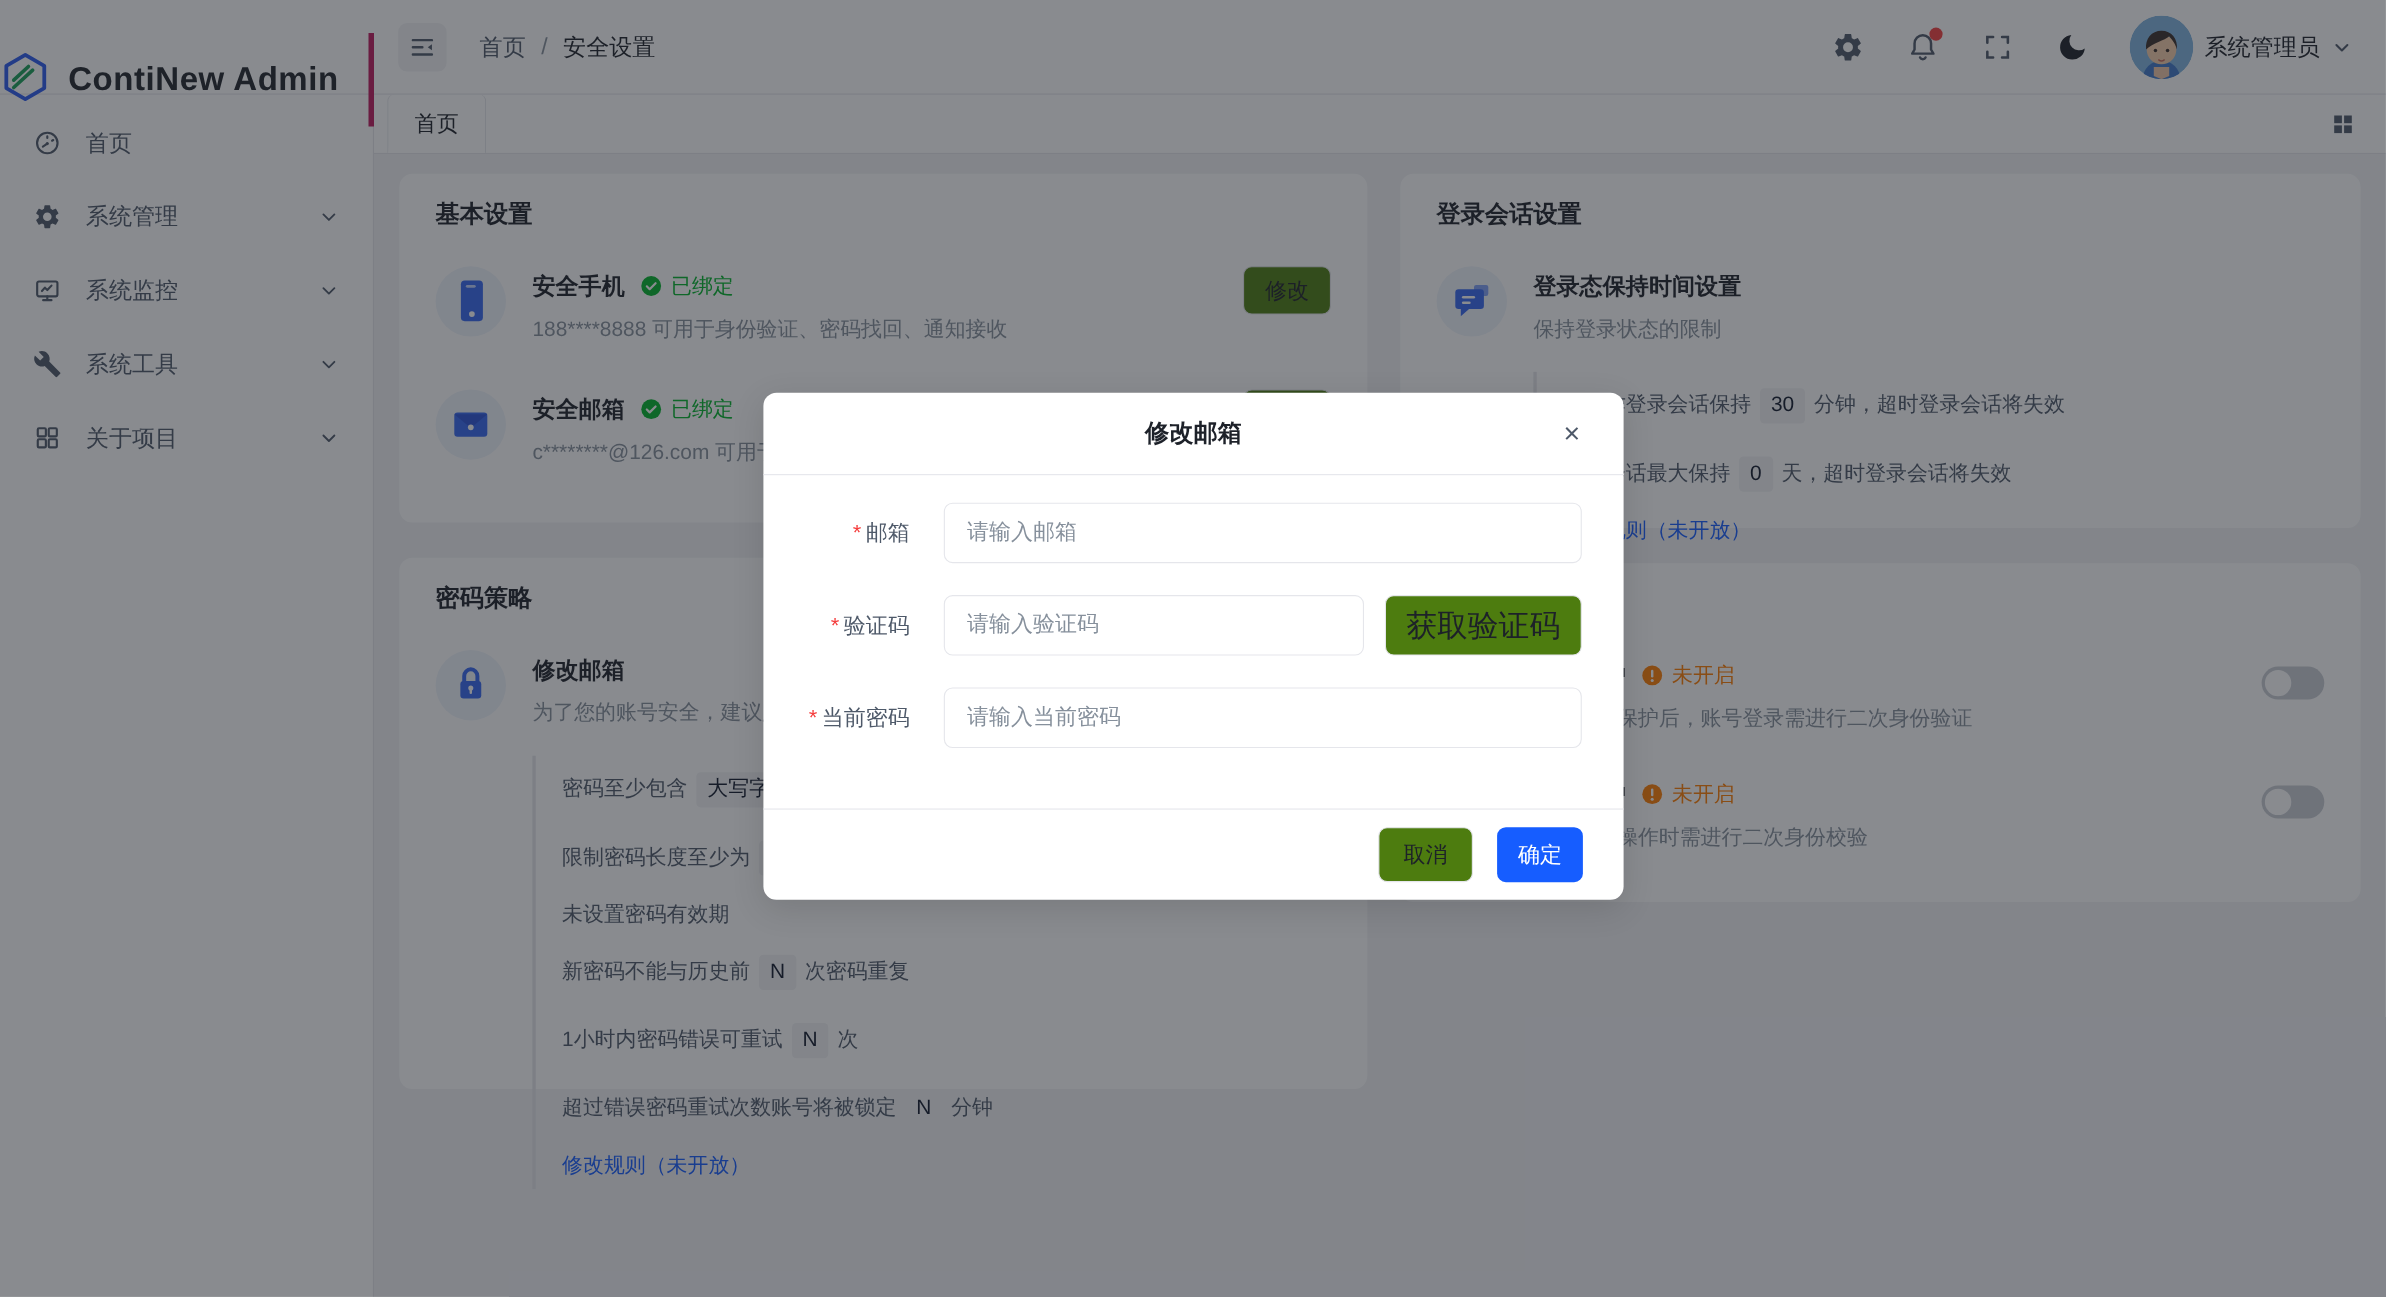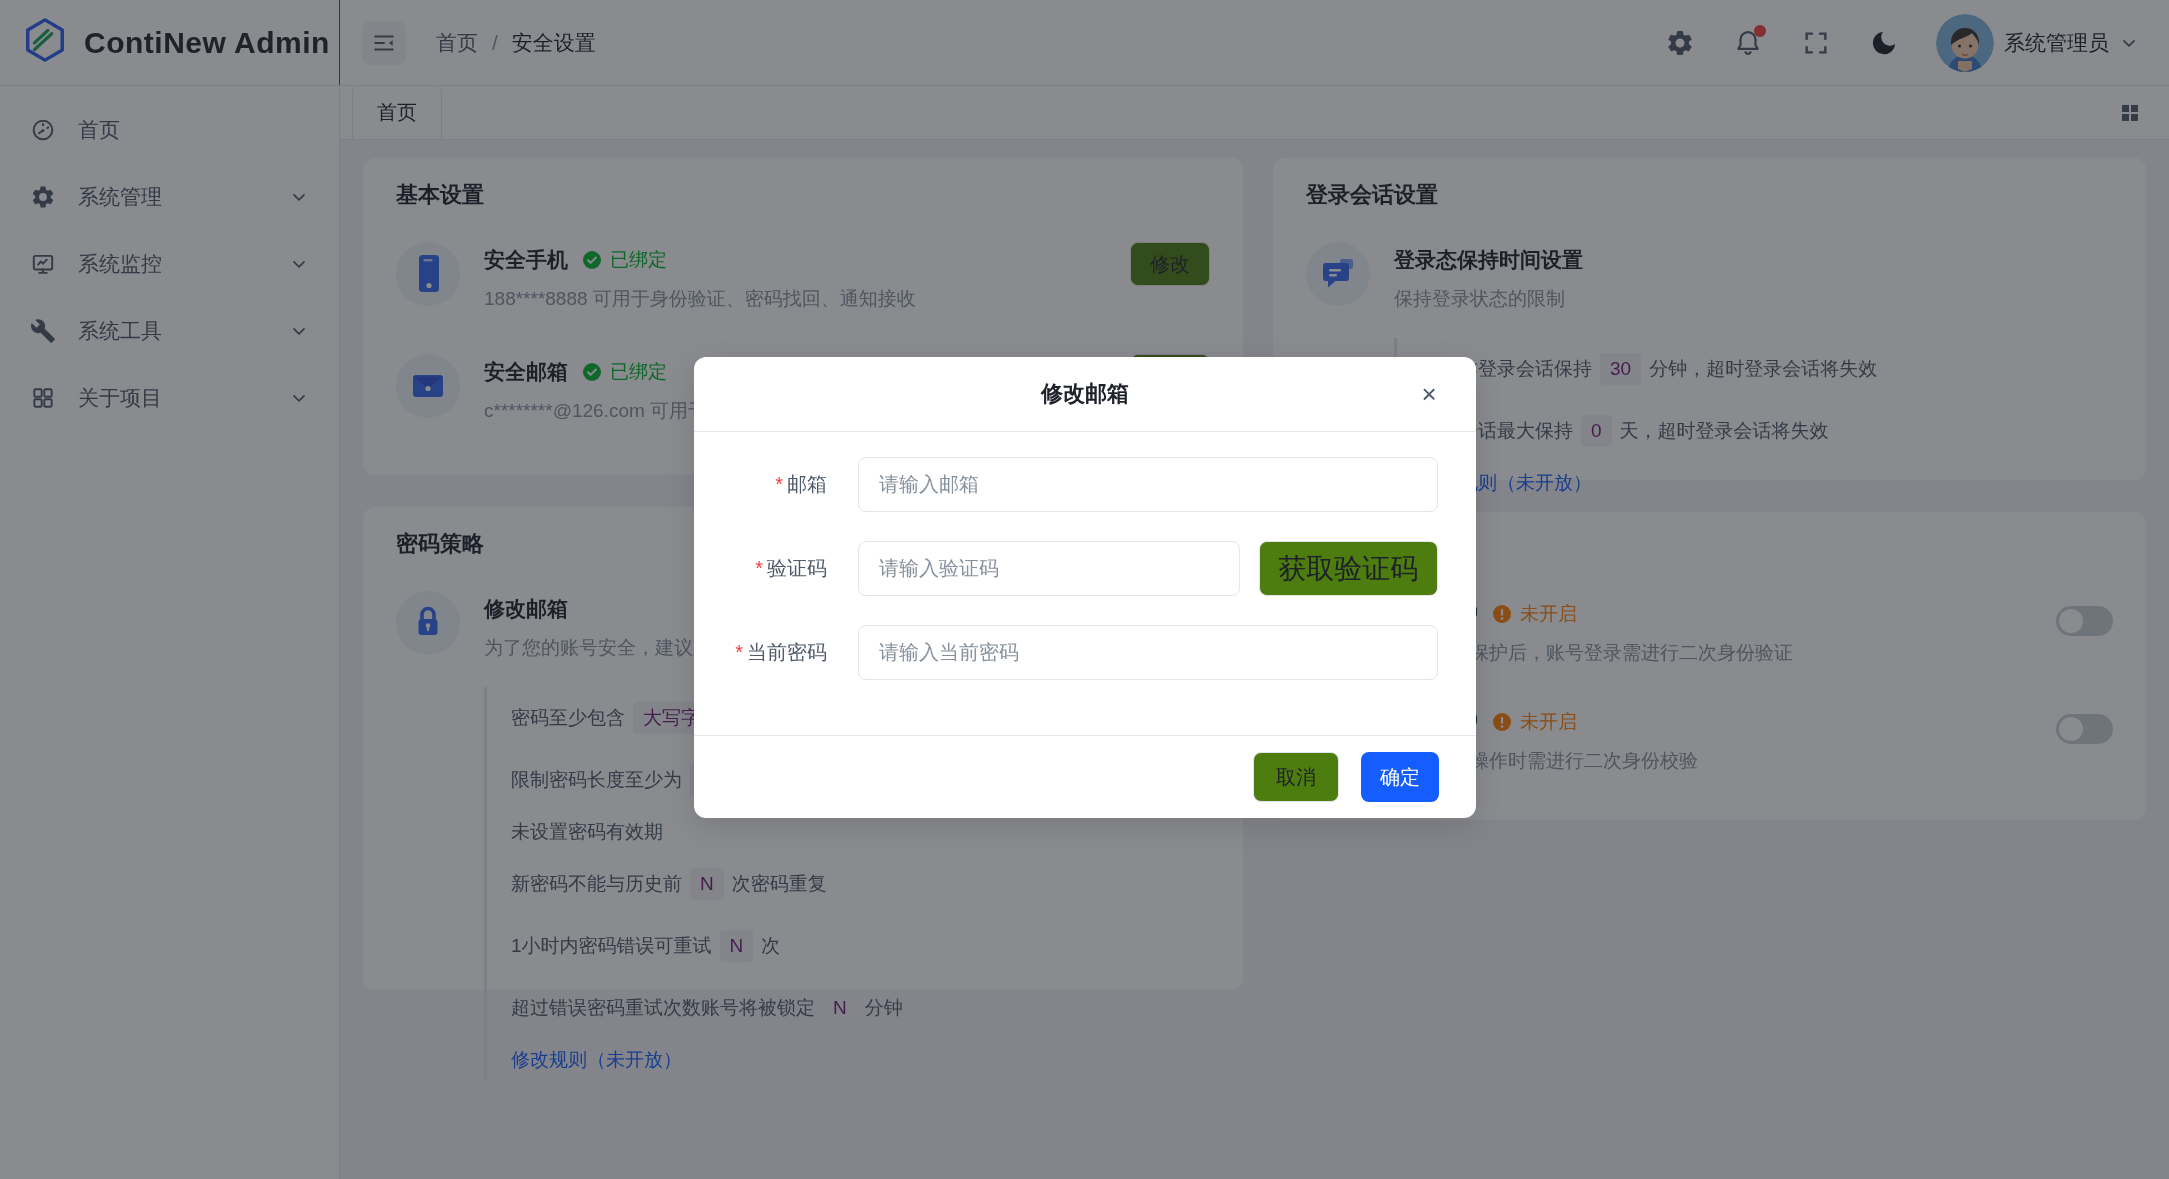--- a/index.html
+++ b/index.html
@@ -8,21 +8,21 @@
     font-family:"Liberation Sans","DejaVu Sans",sans-serif;
     font-size:19px; color:#1D2129; background:#F2F3F5;
     position:relative; overflow:hidden;
   }
   .stage { position:absolute; inset:0; width:2169px; height:1179px; overflow:hidden; }
 
   
   .header { position:absolute; top:0; left:0; width:2169px; height:86px;
     background:#fff; border-bottom:1px solid #E5E6EB; display:flex; z-index:5; }
   .brand { width:340px; height:100%; display:flex; align-items:center; gap:16px;
-    padding-left:22px; border-right:1px solid #be185d; flex:0 0 340px; }
+    border-right:5px solid #be185d; flex:0 0 340px;margin-top:30px; }
   .brand-title { font-size:30px; font-weight:700; color:#20242B; letter-spacing:.5px; white-space:nowrap; }
   .header-main { flex:1; display:flex; align-items:center; padding:0 30px 0 22px; }
   .collapse-btn { width:44px; height:44px; border-radius:8px; background:#F2F3F5;
     display:flex; align-items:center; justify-content:center; cursor:pointer; }
   .breadcrumb { display:flex; align-items:center; gap:14px; margin-left:30px; font-size:21px; }
   .crumb { color:#4E5969; cursor:pointer; }
   .crumb-sep { color:#86909C; }
   .crumb-current { color:#1D2129; cursor:default; }
   .header-actions { margin-left:auto; display:flex; align-items:center; gap:36px; }
   .hicon { width:32px; height:32px; display:flex; align-items:center; justify-content:center;
@@ -75,21 +75,21 @@
   .btn { font-family:inherit; cursor:pointer; border-radius:8px; font-size:20px; }
   .btn-outline { background:#4d7c0f; border:1px solid #E5E6EB; color:#1D2129; }
   .modify-btn { width:80px; height:44px; }
   .switch { width:57px; height:30px; border-radius:16px; background:#C9CDD4; position:relative;
     cursor:pointer; flex:0 0 57px; margin-top:10px; }
   .switch-knob { position:absolute; top:3px; left:3px; width:24px; height:24px;
     border-radius:50%; background:#fff; }
 
   .rules { margin:26px 0 4px 88px; border-left:3px solid #E5E6EB; padding-left:24px; }
   .rule-line { font-size:19px; color:#4E5969; line-height:42px; white-space:nowrap; }
-  .rule-tag { display:inline-block; background:#F2F3F5; color:#701a75; border-radius:4px;
+  .rule-tag { display:inline-block; background:#F2F3F5; color:#0f172a; border-radius:4px;
     padding:1px 10px; margin:15px 8px; line-height:30px; }
   .rule-link { color:#165DFF; cursor:pointer; }
 
   
   .mask { position:absolute; inset:0; background:rgba(29,33,41,0.52); z-index:50; }
   .modal { position:absolute; left:694px; top:357px; width:782px; height:461px;
     background:#fff; border-radius:12px; z-index:60; box-shadow:0 8px 30px rgba(0,0,0,.12); }
   .modal-header { height:75px; display:flex; align-items:center; justify-content:center;
     border-bottom:1px solid #E5E6EB; position:relative; }
   .modal-title { font-size:22px; font-weight:700; color:#1D2129; }

